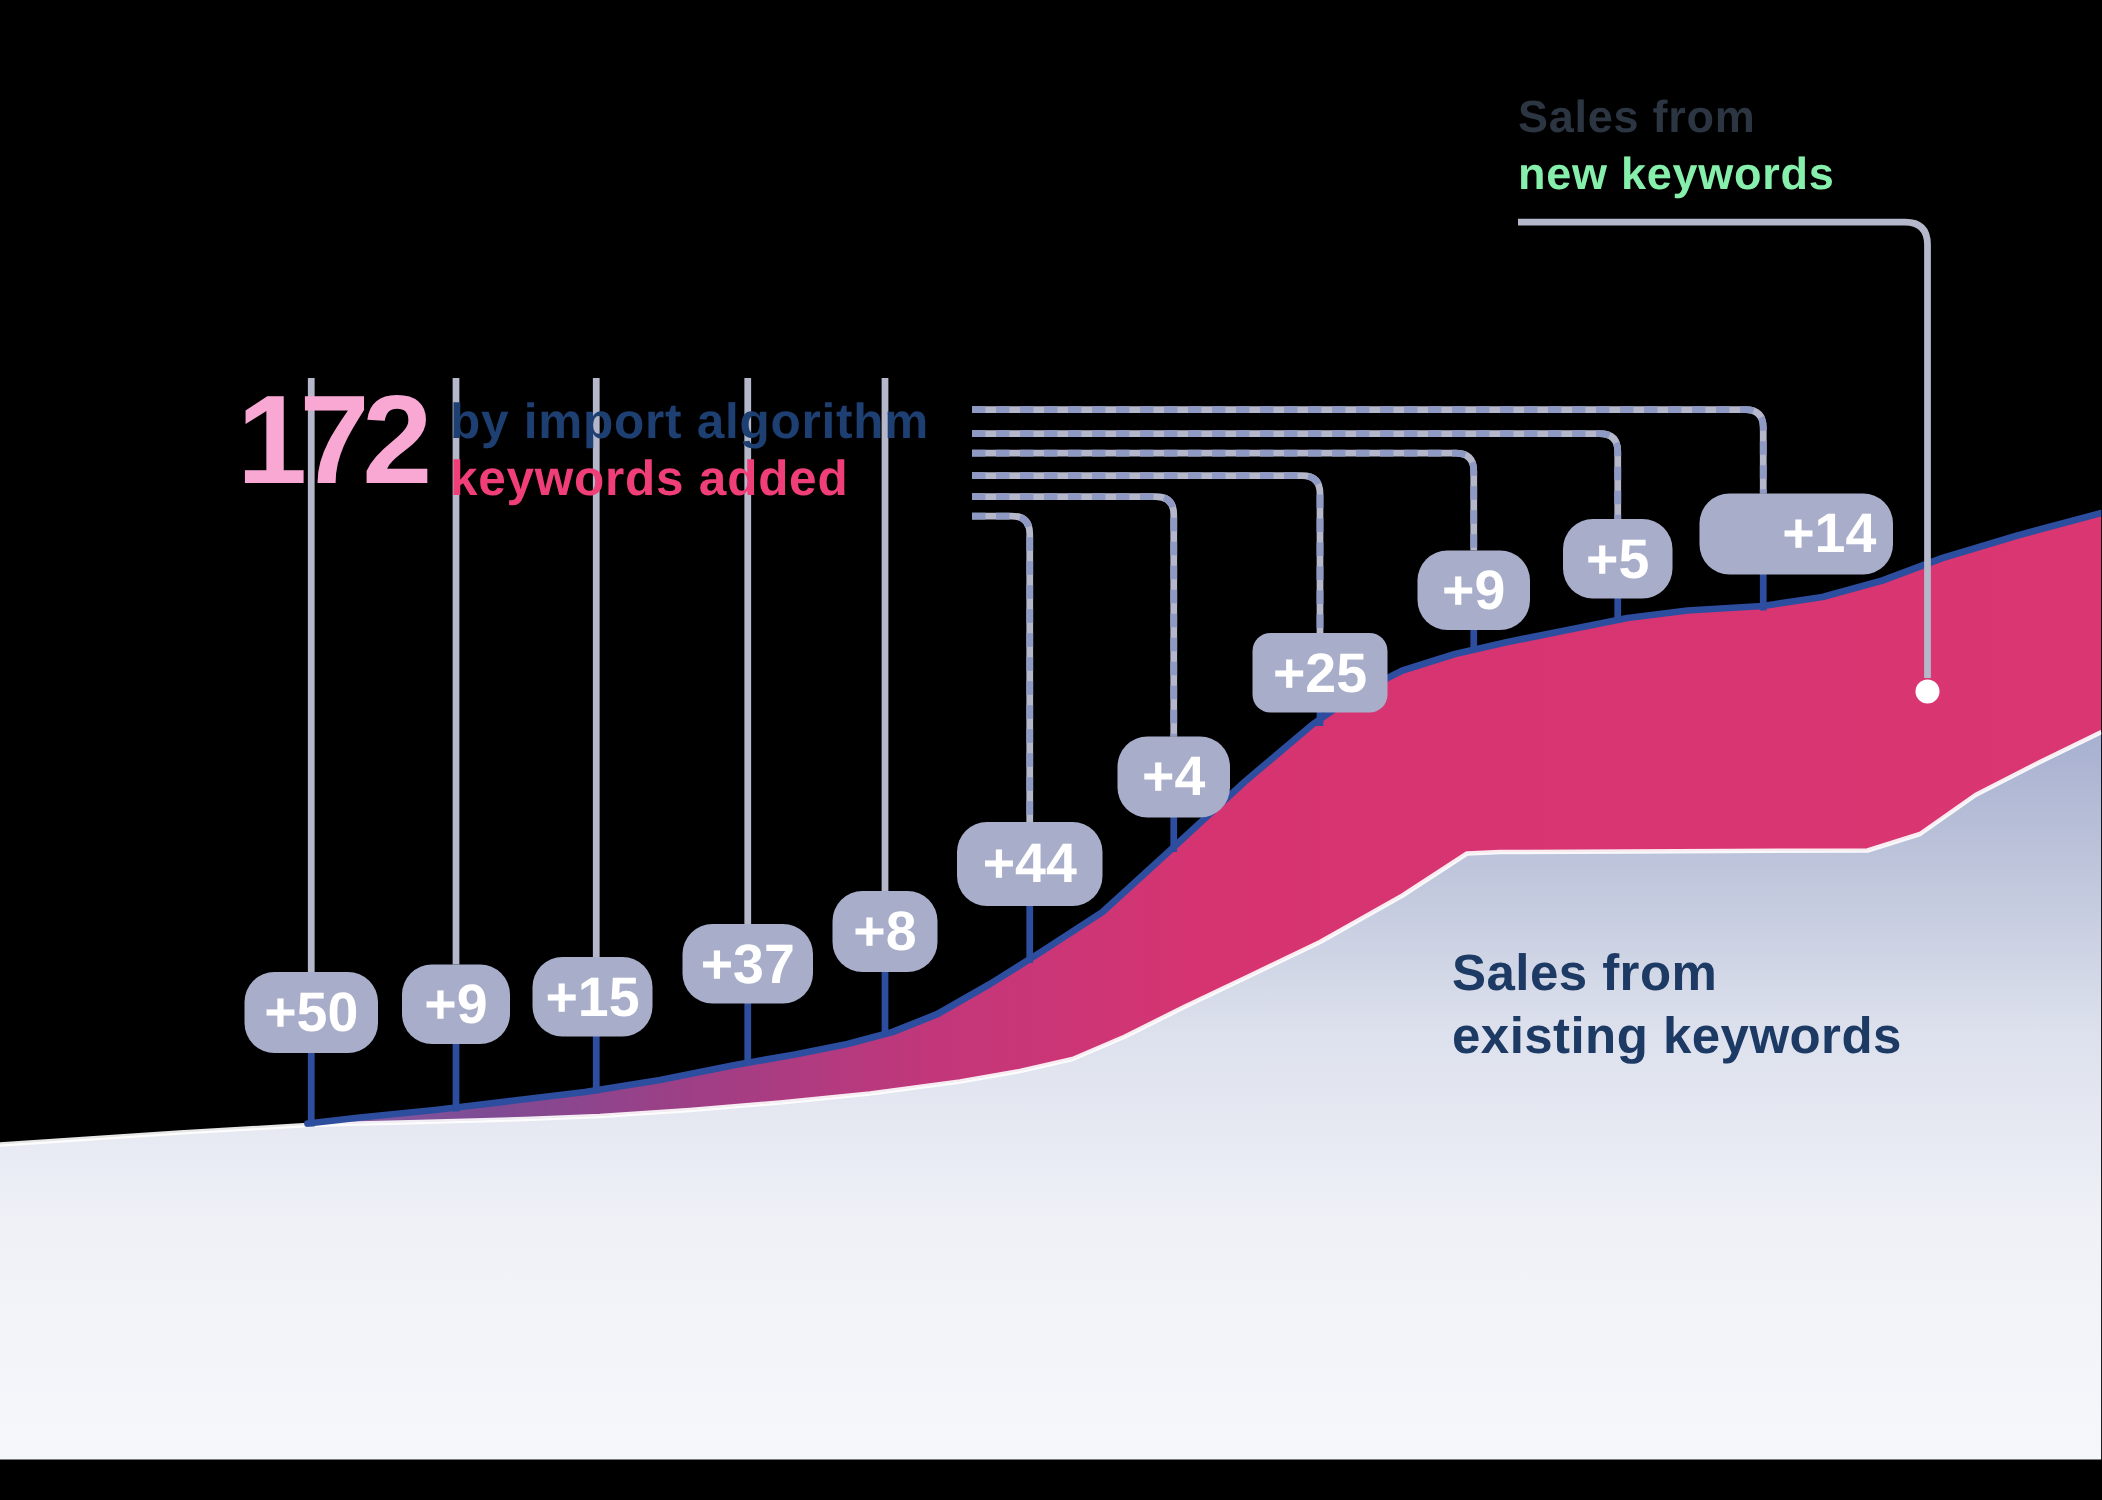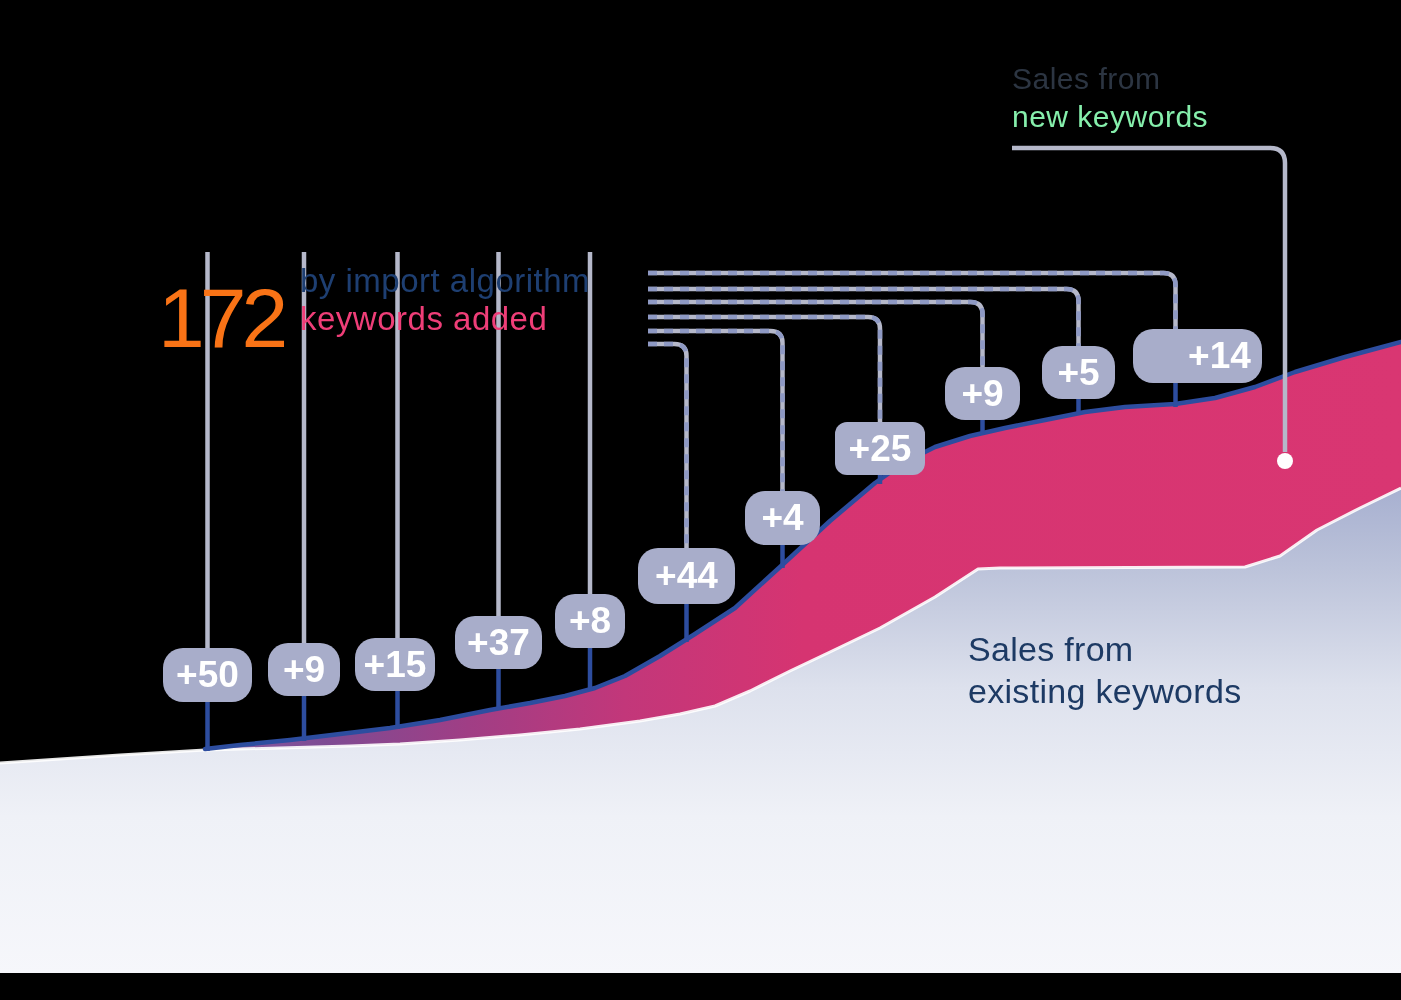--- a/index.html
+++ b/index.html
@@ -1,24 +1,24 @@
 <!DOCTYPE html>
 <html><head>
 <meta charset="utf-8">
 <style>
   html,body{margin:0;padding:0;background:#000;}
   #stage{
     position:relative;width:1401px;height:1000px;overflow:hidden;
     background:#000;font-family:"Liberation Sans",sans-serif;
   }
   #chart-svg{position:absolute;left:0;top:0;}
-  .txt{position:absolute;font-weight:400;white-space:nowrap;}
+  .txt{position:absolute;font-weight:700;white-space:nowrap;}
   #big-number{
-    left:158px;top:276px;font-size:84px;line-height:1;
-    letter-spacing:-5px;color:#f97316;
+    left:158px;top:251px;font-size:84px;line-height:1;
+    letter-spacing:-5px;color:#f9a8d4;
   }
   #heading-lines{left:300px;top:262px;font-size:33px;line-height:38px;letter-spacing:.5px;}
   #heading-line-1{color:#ef3e78;}
   #heading-line-2{color:#1e3f72;}
   #new-kw-label{left:1012px;top:60px;font-size:30px;line-height:38px;letter-spacing:.5px;}
   #new-kw-line-1{color:#2c3542;}
   #new-kw-line-2{color:#86efac;}
   #existing-kw-label{left:968px;top:628px;font-size:34px;line-height:42px;letter-spacing:.3px;color:#1d3a64;}
   .chip{
     position:absolute;background:#a8adca;border-radius:20px;

